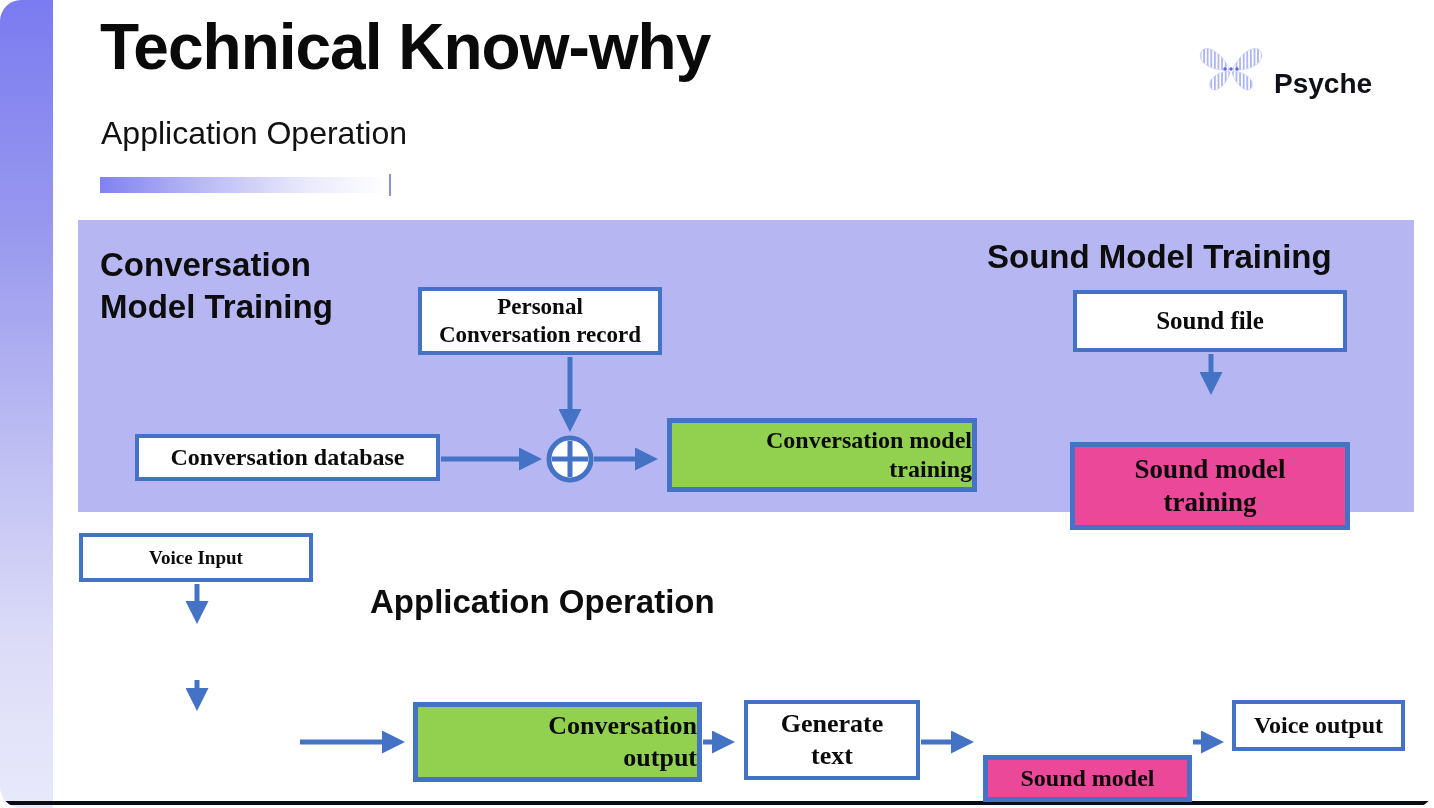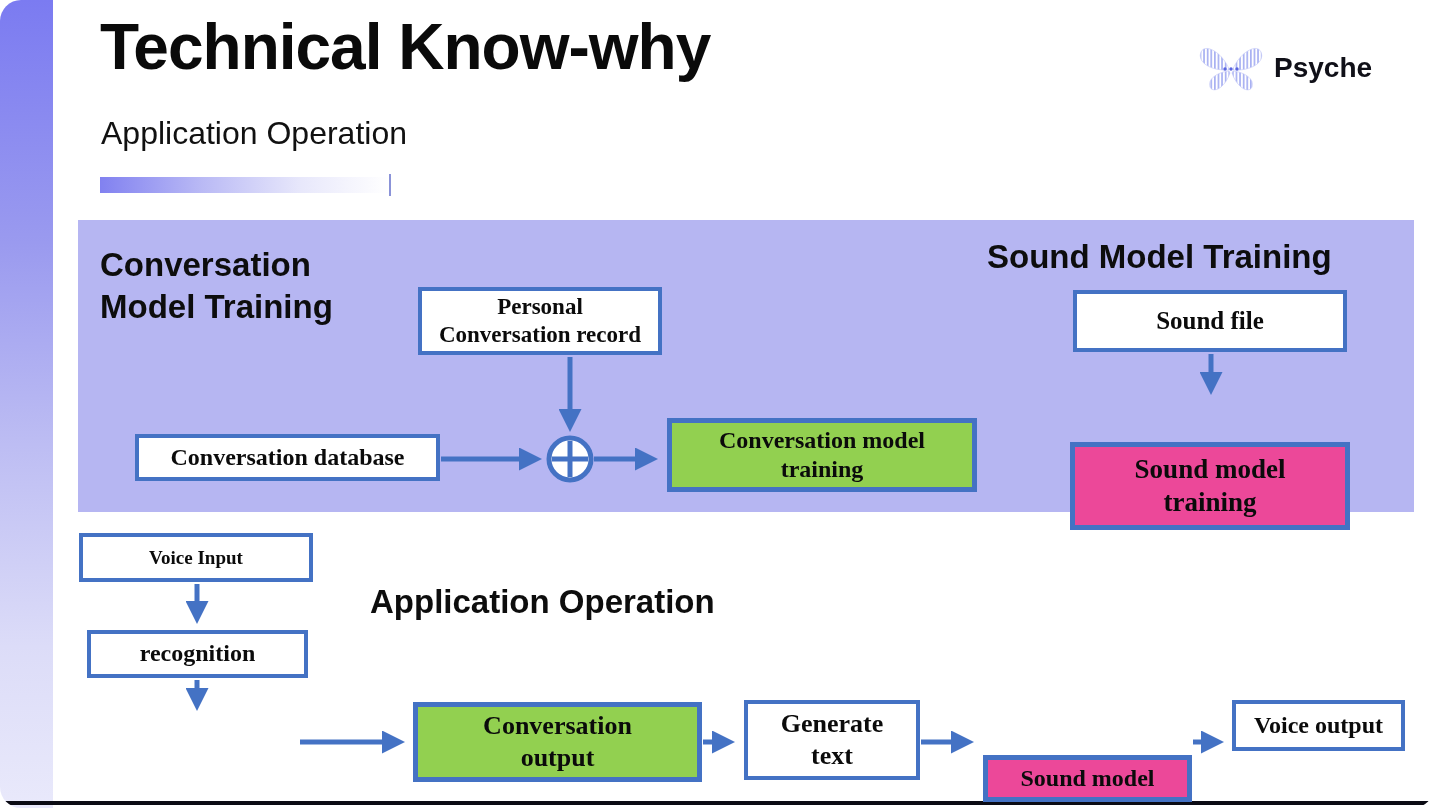--- a/index.html
+++ b/index.html
@@ -25,21 +25,21 @@
     position:absolute;left:100px;top:177px;width:288px;height:16px;
     background:linear-gradient(to right,#8181f0 0%,#b9b9f5 35%,#e8e8fb 70%,#ffffff 100%);
   }
   #title-bar-end{
     position:absolute;left:389px;top:174px;width:2px;height:22px;background:#8b93d8;
   }
   
   #logo{position:absolute;left:1196px;top:40px;width:200px;height:58px;}
   #logo svg{position:absolute;left:0;top:2px;}
   #logo-text{
-    position:absolute;left:78px;top:12px;font-size:28px;font-weight:700;color:#101018;
+    position:absolute;left:78px;top:28px;font-size:28px;font-weight:700;color:#101018;
   }
   
   #training-panel{
     position:absolute;left:78px;top:220px;width:1336px;height:292px;
     background:#b6b6f2;
   }
   .panel-heading{
     position:absolute;font-size:33px;font-weight:700;color:#0d0d0d;line-height:1.26;
     white-space:nowrap;
   }
@@ -50,21 +50,21 @@
     color:#0d0d0d;white-space:nowrap;
   }
   
   .fbox{
     position:absolute;box-sizing:border-box;border:4px solid #4472c4;
     background:#ffffff;display:flex;flex-direction:column;align-items:center;
     justify-content:center;text-align:center;
     font-family:"Liberation Serif",serif;font-weight:700;color:#0b0b0b;
     line-height:1.22;z-index:3;
   }
-  .fbox.green{background:#92d050;border-width:5px;}
+  .fbox.green{background:#92d050;border-width:5px;align-items:flex-end;}
   .fbox.orange{background:#ec4899;border-width:5px;margin-top:40px;}
   
   #arrows{position:absolute;left:0;top:0;width:1434px;height:808px;z-index:2;pointer-events:none;}
   
   #bottom-rule{position:absolute;left:0;top:801px;width:1434px;height:4px;background:#0b0b14;}
 </style>
 </head>
 <body>
 
 <div id="slide">
@@ -155,23 +155,20 @@
 
   <div class="fbox orange" style="left:1070px;top:402px;width:280px;height:88px;font-size:27px">
     <span>Sound model</span>
     <span>training</span>
   </div>
 
   <div class="fbox" style="left:79px;top:533px;width:234px;height:49px;font-size:19px">
     <span>Voice Input</span>
   </div>
 
-  <div class="fbox" style="left:87px;top:630px;width:221px;height:48px;font-size:24px">
-    <span>recognition</span>
-  </div>
 
 
   <div class="fbox green" style="left:413px;top:702px;width:289px;height:80px;font-size:26px">
     <span>Conversation</span>
     <span>output</span>
   </div>
 
   <div class="fbox" style="left:744px;top:700px;width:176px;height:80px;font-size:26px">
     <span>Generate</span>
     <span>text</span>

